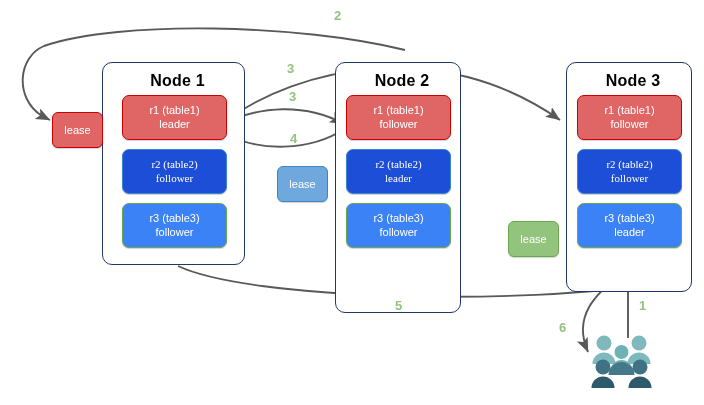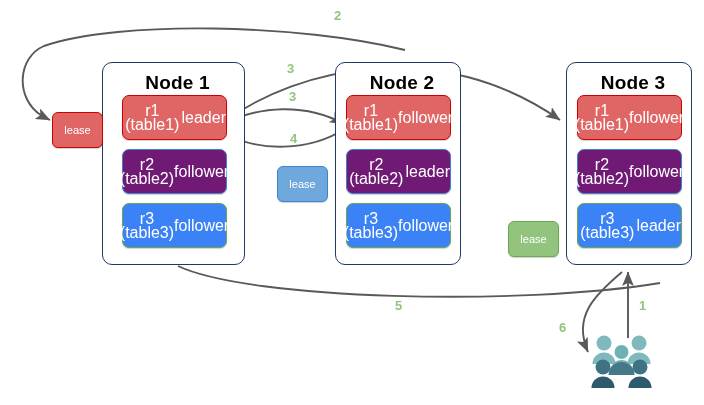--- a/index.html
+++ b/index.html
@@ -15,41 +15,42 @@
     position:absolute;
     border:1.6px solid #1f3864;
     border-radius:10px;
     background:#ffffff;
     box-sizing:border-box;
   }
   .node-title{
     position:absolute;
     left:8px;right:0;
     text-align:center;
-    font-size:19px;
+    font-size:16px;
     font-weight:bold;
     color:#000000;
     letter-spacing:.2px;
   }
   .replica{
     position:absolute;
     border-radius:7px;
     box-sizing:border-box;
     display:flex;
+    flex-direction:column;
     align-items:center;
     justify-content:center;
     color:#ffffff;
-    font-size:16px;
+    font-size:11px;
     line-height:13.5px;
     text-align:center;
     box-shadow:0 1px 1px rgba(0,0,0,.18);
   }
   .replica span{display:block;}
   .rep-red{background:#e06666;border:1.4px solid #cc0000;}
-  .rep-blue{background:#701a75;border:1.4px solid #3d85c6;}
+  .rep-blue{background:#1d4ed8;border:1.4px solid #3d85c6;font-family:Liberation Serif, serif;}
   .rep-green{background:#3b82f6;border:1.4px solid #6aa84f;}
 
   .lease{
     position:absolute;
     border-radius:6px;
     box-sizing:border-box;
     display:flex;align-items:center;justify-content:center;
     color:#ffffff;font-size:11px;
     height:36px;
     box-shadow:0 1px 1px rgba(0,0,0,.18);
@@ -107,40 +108,40 @@
       <span>r2 (table2)</span>
       <span>follower</span>
     </div>
 
     <div class="replica rep-green" style="left:19px;top:140px;width:105px;height:45px;">
       <span>r3 (table3)</span>
       <span>follower</span>
     </div>
   </div>
 
-  <div class="node-box" style="left:335px;top:62px;width:126px;height:203px;">
+  <div class="node-box" style="left:335px;top:62px;width:126px;height:251px;">
     <div class="node-title" style="top:9px;">Node 2</div>
 
     <div class="replica rep-red" style="left:10px;top:32px;width:105px;height:45px;">
       <span>r1 (table1)</span>
       <span>follower</span>
     </div>
 
     <div class="replica rep-blue" style="left:10px;top:86px;width:105px;height:45px;">
       <span>r2 (table2)</span>
       <span>leader</span>
     </div>
 
     <div class="replica rep-green" style="left:10px;top:140px;width:105px;height:45px;">
       <span>r3 (table3)</span>
       <span>follower</span>
     </div>
   </div>
 
-  <div class="node-box" style="left:566px;top:62px;width:126px;height:203px;">
+  <div class="node-box" style="left:566px;top:62px;width:126px;height:230px;">
     <div class="node-title" style="top:9px;">Node 3</div>
 
     <div class="replica rep-red" style="left:10px;top:32px;width:105px;height:45px;">
       <span>r1 (table1)</span>
       <span>follower</span>
     </div>
 
     <div class="replica rep-blue" style="left:10px;top:86px;width:105px;height:45px;">
       <span>r2 (table2)</span>
       <span>follower</span>

